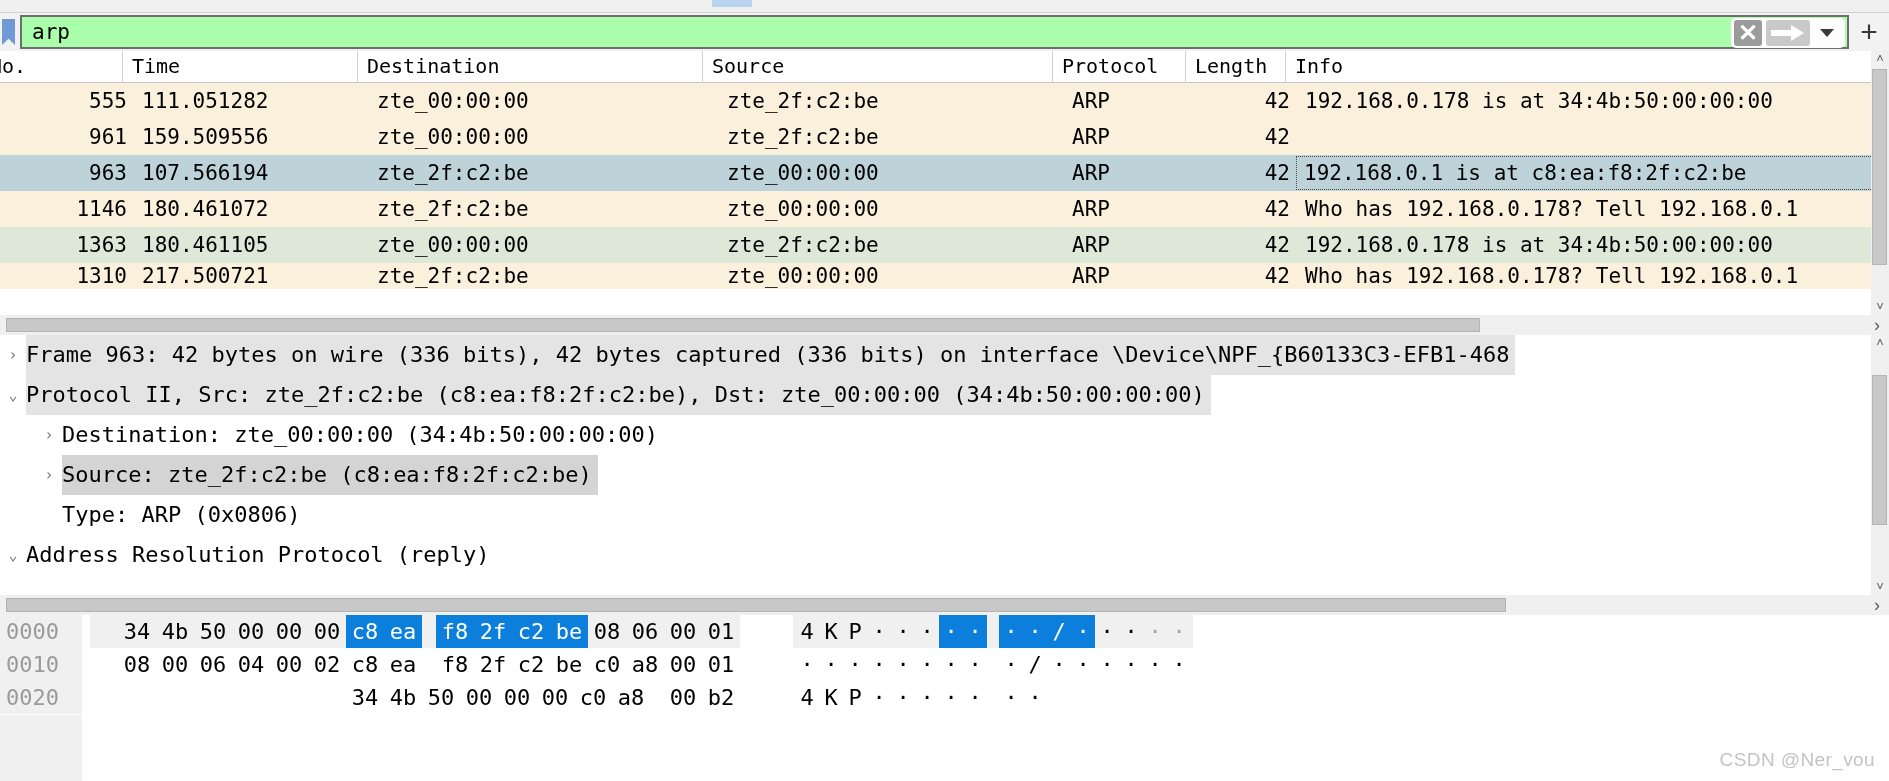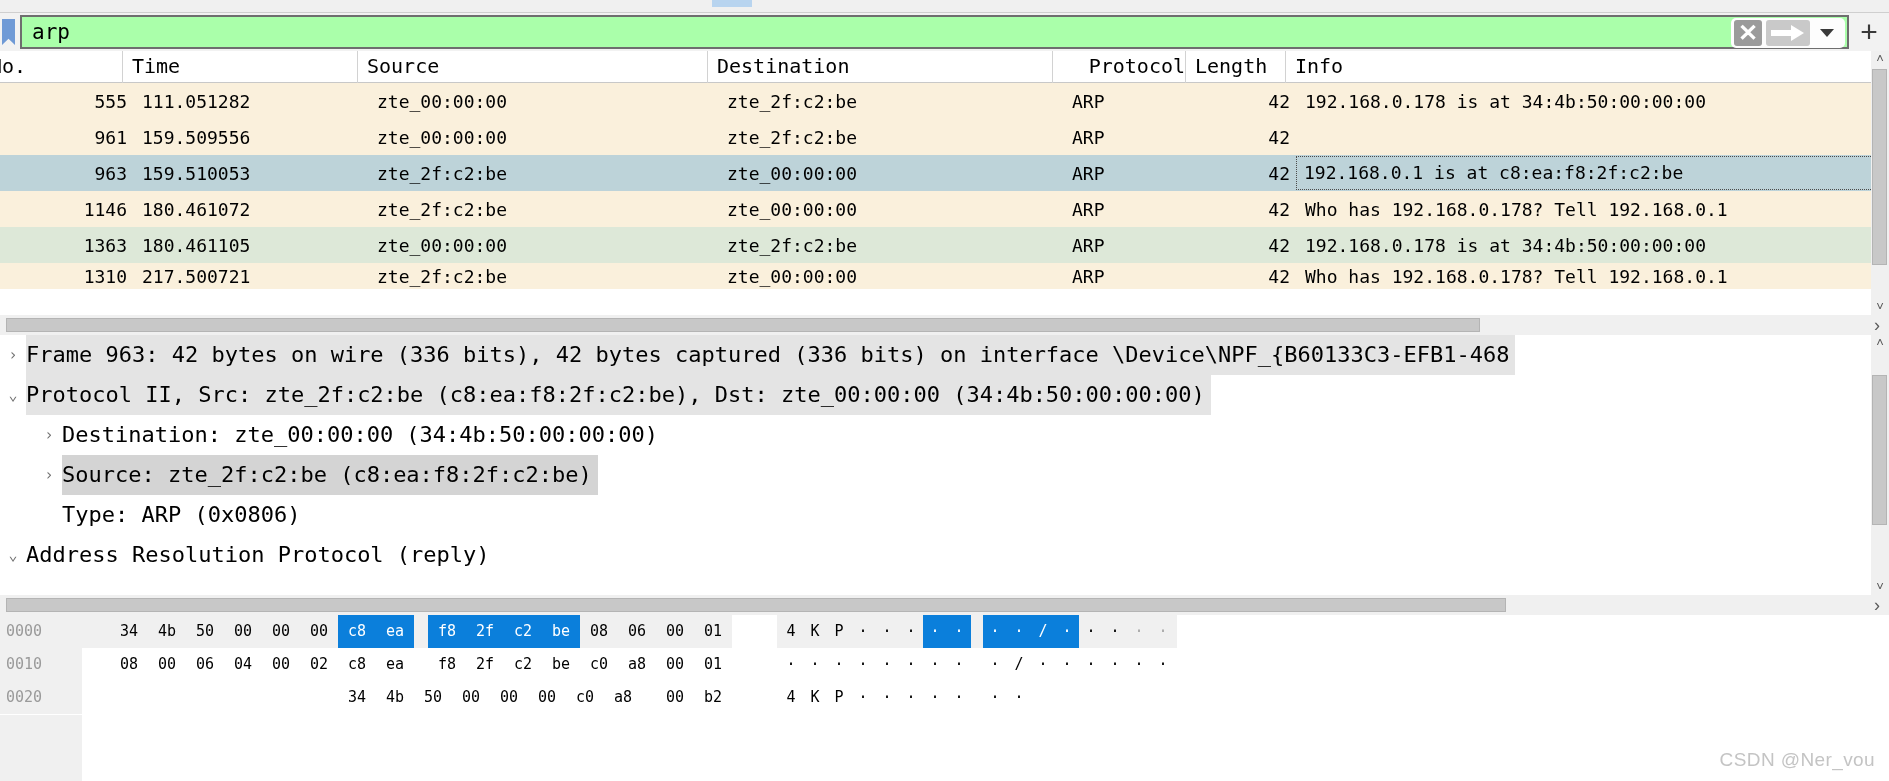--- a/index.html
+++ b/index.html
@@ -157,34 +157,34 @@
     height: 32px;
     line-height: 31px;
     overflow: hidden;
     white-space: nowrap;
     cursor: pointer;
   }
   .h-no    { width: 133px; padding-left: 0px; margin-left: -10px;}
   .h-time  { width: 235px; }
   .h-src   { width: 350px; }
   .h-dst   { width: 345px; }
-  .h-proto { width: 133px; text-align: right; }
+  .h-proto { width: 133px; }
   .h-len   { width: 100px; }
   .h-info  { width: 600px; border-right: 0; }
 
   #plist-rows {
     position: relative;
   }
   .prow {
     display: flex;
     height: 36px;
     align-items: center;
     white-space: nowrap;
     font-family: "DejaVu Sans Mono", "Liberation Mono", monospace;
-    font-size: 18px;
+    font-size: 21px;
     cursor: pointer;
   }
   .prow.tan      { background: #faf0dc; }
   .prow.green    { background: #dde8d8; }
   .prow.selected { background: #bdd3d9; }
   .c-no    { width: 133px; text-align: right; padding-right: 6px; box-sizing: border-box; }
   .c-time  { width: 235px; padding-left: 9px; box-sizing: border-box; }
   .c-src   { width: 350px; padding-left: 9px; box-sizing: border-box; }
   .c-dst   { width: 345px; padding-left: 9px; box-sizing: border-box; }
   .c-proto { width: 133px; padding-left: 9px; box-sizing: border-box; }
@@ -342,23 +342,24 @@
     left: 0; top: 615px;
     width: 1889px; height: 166px;
     background: #ffffff;
     overflow: hidden;
   }
   .hexrow {
     height: 33px;
     line-height: 33px;
     white-space: nowrap;
     font-family: "DejaVu Sans Mono", "Liberation Mono", monospace;
-    font-size: 15px;
+    font-size: 22px;
     display: flex;
     align-items: stretch;
+    gap: 8px;
   }
   .hex-off {
     width: 82px;
     color: #9a9a9a;
     padding-left: 6px;
     box-sizing: border-box;
     background: #f0f0f0;
     flex: 0 0 auto;
   }
   .hex-bytes {
@@ -440,22 +441,22 @@
       </div>
     </div>
   </div>
   <div id="filter-plus">+</div>
 </div>
 
 <div id="packet-list">
   <div id="plist-header">
     <div class="hcell h-no">No.</div>
     <div class="hcell h-time">Time</div>
+    <div class="hcell h-dst">Destination</div>
     <div class="hcell h-src">Source</div>
-    <div class="hcell h-dst">Destination</div>
     <div class="hcell h-proto">Protocol</div>
     <div class="hcell h-len">Length</div>
     <div class="hcell h-info">Info</div>
   </div>
   <div id="plist-rows">
       <div class="prow tan">
         <div class="c-no">555</div>
         <div class="c-time">111.051282</div>
         <div class="c-src">zte_00:00:00</div>
         <div class="c-dst">zte_2f:c2:be</div>
@@ -466,21 +467,21 @@
       <div class="prow tan">
         <div class="c-no">961</div>
         <div class="c-time">159.509556</div>
         <div class="c-src">zte_00:00:00</div>
         <div class="c-dst">zte_2f:c2:be</div>
         <div class="c-proto">ARP</div>
         <div class="c-len">42</div>
       </div>
       <div class="prow selected">
         <div class="c-no">963</div>
-        <div class="c-time">159.510053</div>
+        <div class="c-time">107.566194</div>
         <div class="c-src">zte_2f:c2:be</div>
         <div class="c-dst">zte_00:00:00</div>
         <div class="c-proto">ARP</div>
         <div class="c-len">42</div>
         <div class="c-info">192.168.0.1 is at c8:ea:f8:2f:c2:be</div>
       </div>
       <div class="prow tan">
         <div class="c-no">1146</div>
         <div class="c-time">180.461072</div>
         <div class="c-src">zte_2f:c2:be</div>

